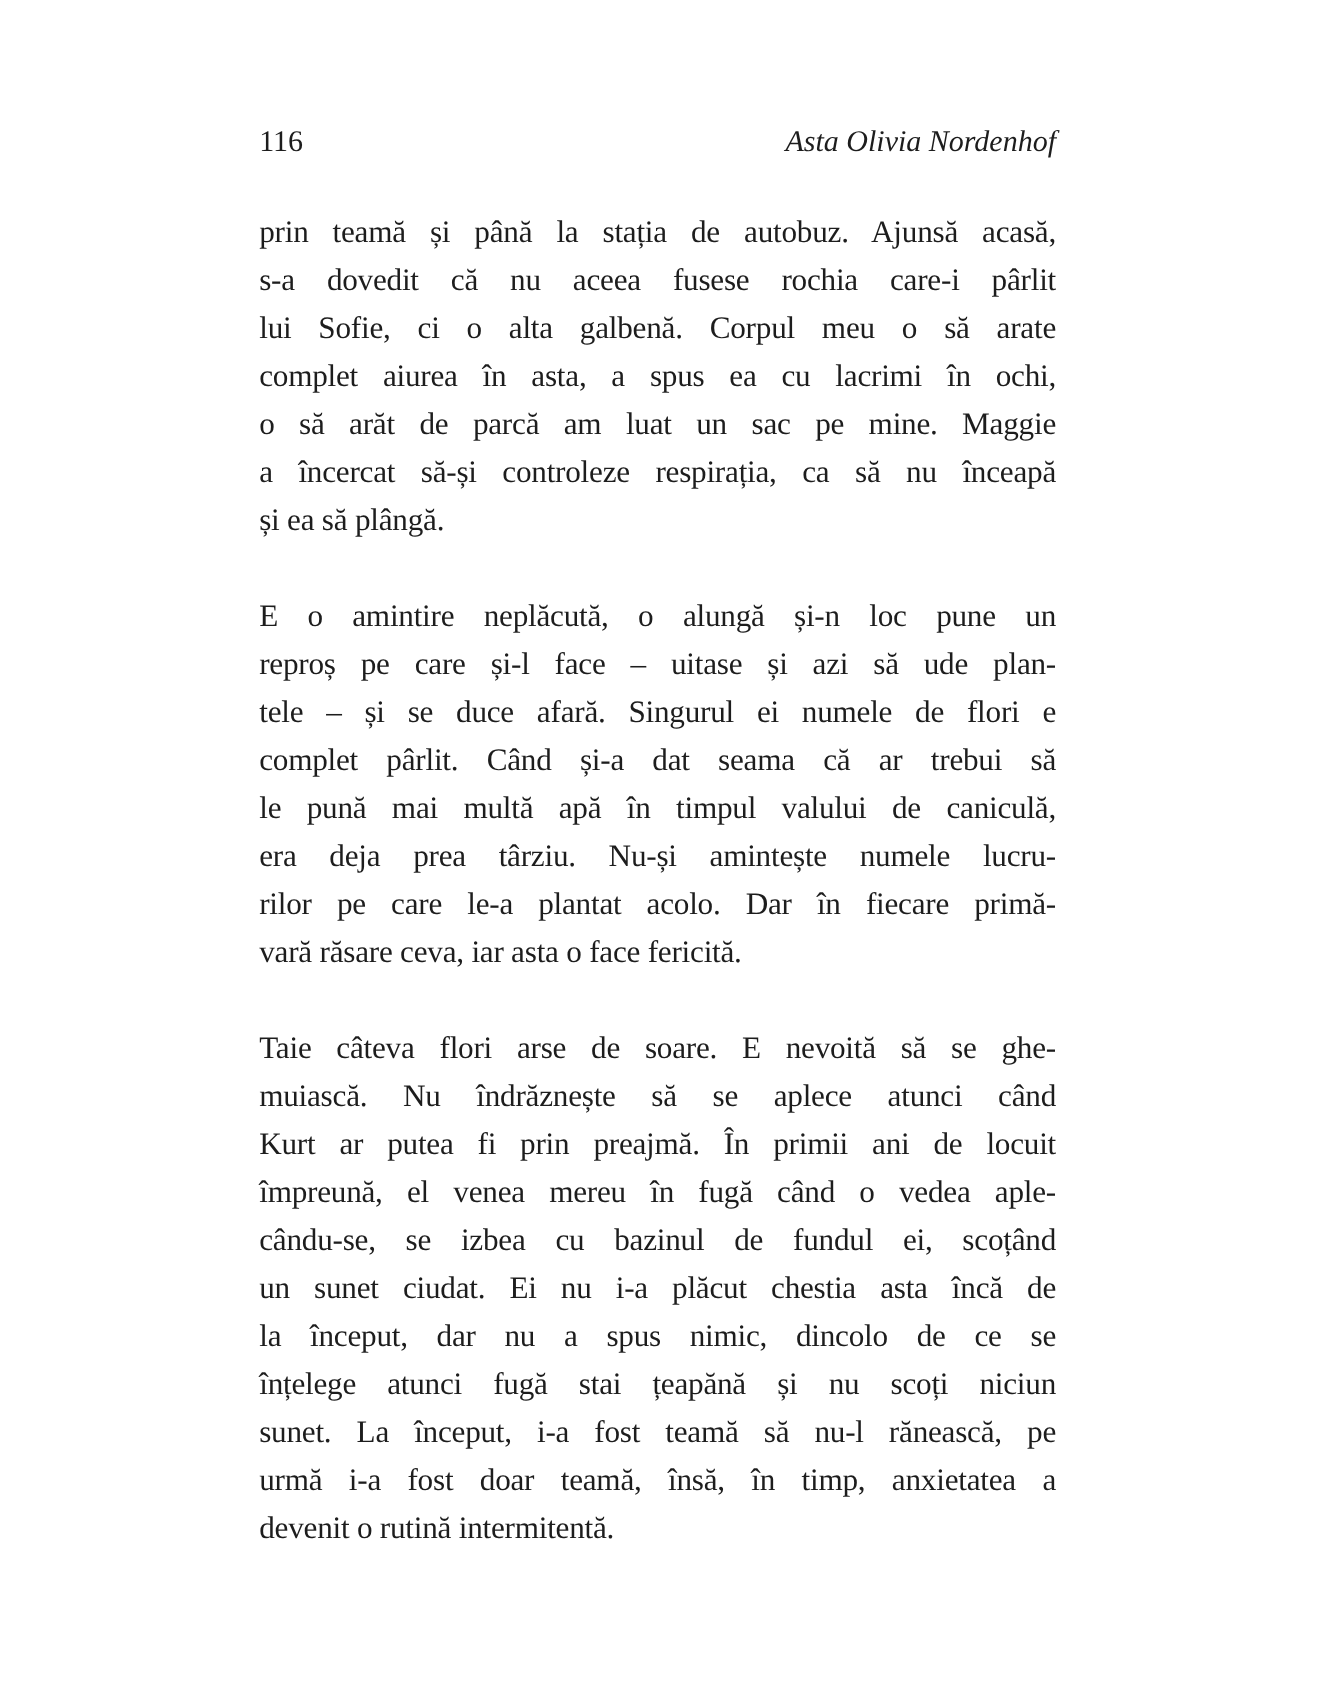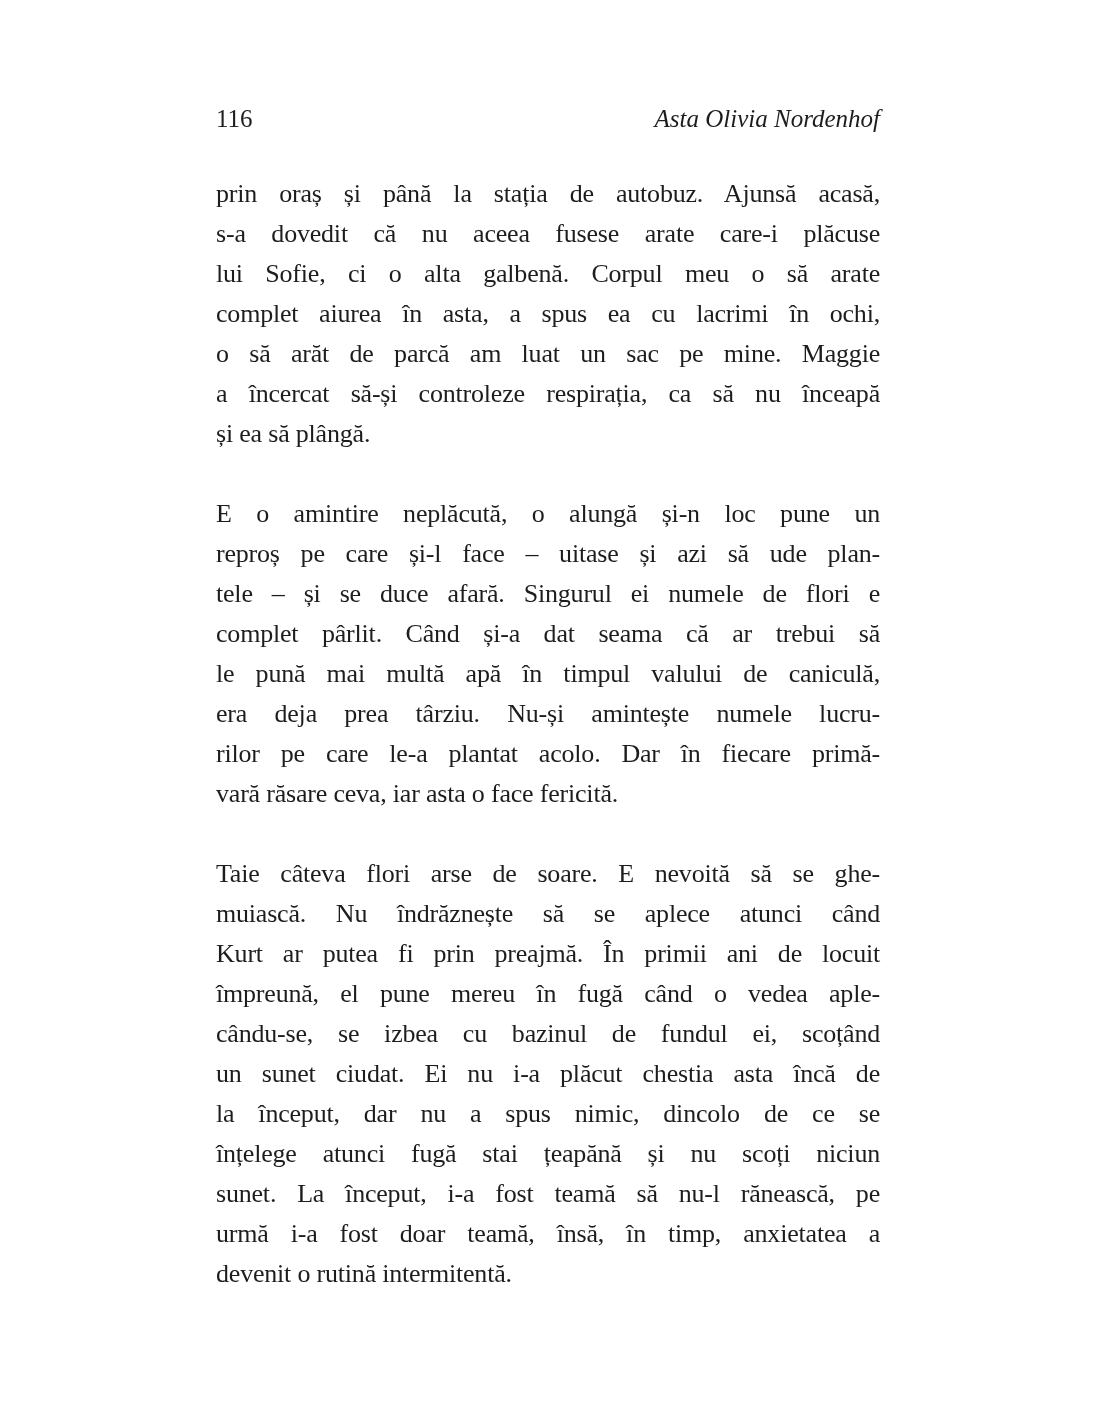--- a/index.html
+++ b/index.html
@@ -60,43 +60,43 @@
 <body>
 
 <div class="page">
   <div class="content">
     <div class="running-header">
       <span class="folio">116</span>
       <span class="head-title">Asta Olivia Nordenhof</span>
     </div>
     <main>
         <div class="paragraph">
-          <div class="line">prin oraș și până la stația de autobuz. Ajunsă acasă,</div>
-          <div class="line">s-a dovedit că nu aceea fusese arate care-i plăcuse</div>
+          <div class="line">prin teamă și până la stația de autobuz. Ajunsă acasă,</div>
+          <div class="line">s-a dovedit că nu aceea fusese rochia care-i pârlit</div>
           <div class="line">lui Sofie, ci o alta galbenă. Corpul meu o să arate</div>
           <div class="line">complet aiurea în asta, a spus ea cu lacrimi în ochi,</div>
           <div class="line">o să arăt de parcă am luat un sac pe mine. Maggie</div>
           <div class="line">a încercat să-și controleze respirația, ca să nu înceapă</div>
           <div class="line last">și ea să plângă.</div>
         </div>
         <div class="paragraph">
           <div class="line">E o amintire neplăcută, o alungă și-n loc pune un</div>
           <div class="line">reproș pe care și-l face – uitase și azi să ude plan-</div>
           <div class="line">tele – și se duce afară. Singurul ei numele de flori e</div>
           <div class="line">complet pârlit. Când și-a dat seama că ar trebui să</div>
           <div class="line">le pună mai multă apă în timpul valului de caniculă,</div>
           <div class="line">era deja prea târziu. Nu-și amintește numele lucru-</div>
           <div class="line">rilor pe care le-a plantat acolo. Dar în fiecare primă-</div>
           <div class="line last">vară răsare ceva, iar asta o face fericită.</div>
         </div>
         <div class="paragraph">
           <div class="line">Taie câteva flori arse de soare. E nevoită să se ghe-</div>
           <div class="line">muiască. Nu îndrăznește să se aplece atunci când</div>
           <div class="line">Kurt ar putea fi prin preajmă. În primii ani de locuit</div>
-          <div class="line">împreună, el pune mereu în fugă când o vedea aple-</div>
+          <div class="line">împreună, el venea mereu în fugă când o vedea aple-</div>
           <div class="line">cându-se, se izbea cu bazinul de fundul ei, scoțând</div>
           <div class="line">un sunet ciudat. Ei nu i-a plăcut chestia asta încă de</div>
           <div class="line">la început, dar nu a spus nimic, dincolo de ce se</div>
           <div class="line">înțelege atunci fugă stai țeapănă și nu scoți niciun</div>
           <div class="line">sunet. La început, i-a fost teamă să nu-l rănească, pe</div>
           <div class="line">urmă i-a fost doar teamă, însă, în timp, anxietatea a</div>
           <div class="line last">devenit o rutină intermitentă.</div>
         </div>
       </main>
   </div>

